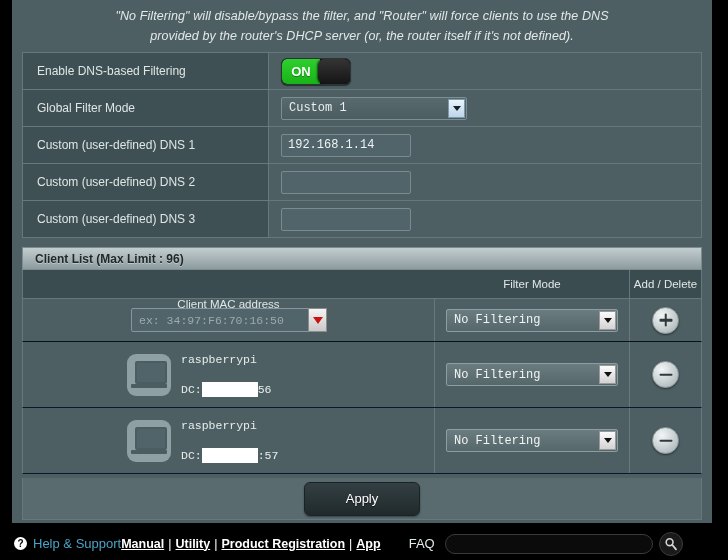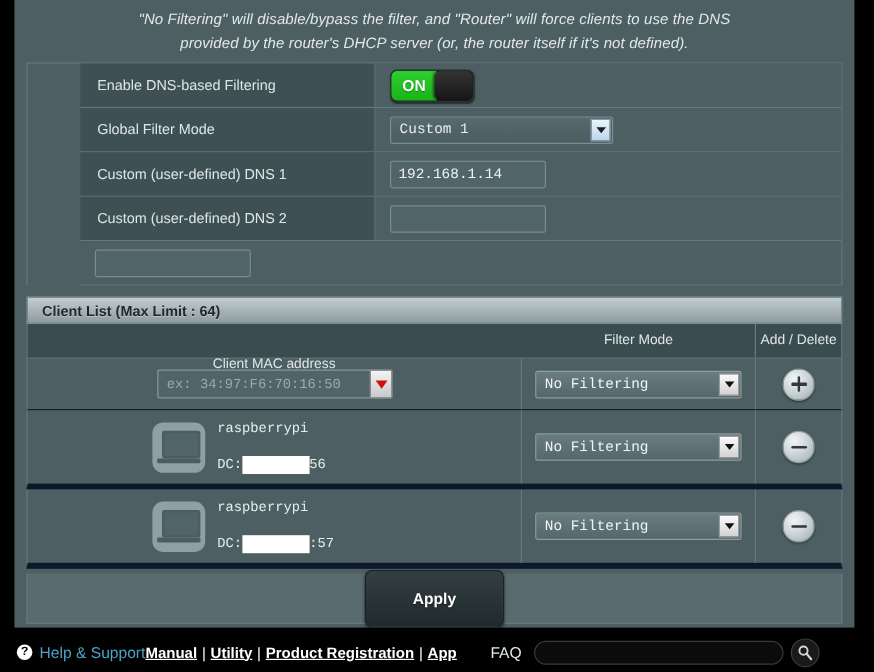--- a/index.html
+++ b/index.html
@@ -50,21 +50,20 @@
   
   .settings {
     position: absolute;
     left: 10px;
     top: 52px;
     width: 680px;
     border-top: 1px solid #65787c;
     border-left: 1px solid #65787c;
     border-right: 1px solid #65787c;
     box-sizing: border-box;
-    padding-left: 44px;
   }
   .srow {
     display: flex;
     height: 37px;
     border-bottom: 1px solid #65787c;
     box-sizing: border-box;
     background: #4b5d61;
   }
   .srow .lbl {
     width: 246px;
@@ -214,21 +213,21 @@
     border-right: 1px solid #65787c;
     box-sizing: border-box;
   }
   .cl-head > div:last-child { border-right: none; }
 
   .cl-row {
     display: flex;
     background: #4d5f63;
     border-left: 1px solid #65787c;
     border-right: 1px solid #65787c;
-    border-bottom: 5px solid #0f172a;
+    border-bottom: 1px solid #0f172a;
     box-sizing: border-box;
   }
   .cl-row.first { border-bottom: 1px solid #0c1112; }
   .cl-row .c1 { flex: 0 0 412px; border-right:1px solid #65787c; box-sizing:border-box; display:flex; align-items:center; }
   .cl-row .c2 { flex: 0 0 195px; border-right:1px solid #65787c; box-sizing:border-box; display:flex; align-items:center; justify-content:center;}
   .cl-row .c3 { flex: 1; box-sizing:border-box; display:flex; align-items:center; justify-content:center;}
 
   .row-input { height: 43px; }
   .row-dev   { height: 66px; }
 
@@ -390,27 +389,27 @@
     height: 42px;
     background: #596b6f;
     border: 1px solid #65787c;
     border-top: none;
     box-sizing: border-box;
     display:flex;
     align-items:center;
     justify-content:center;
   }
   .applybtn {
-    width: 116px; height: 48px;
+    width: 116px; height: 34px;
     border-radius: 6px;
     background: linear-gradient(#333f42,#202a2d);
     border: 1px solid #1a2224;
     color: #ffffff;
     font-size: 13px;
-    font-weight: bold;
+    font-weight: normal;
     cursor: pointer;
     box-shadow: 0 1px 2px rgba(0,0,0,.4);
     text-shadow: 0 1px 1px rgba(0,0,0,.6);
   }
 
   
   .footer {
     position: absolute;
     left: 0; top: 527px;
     width: 728px; height: 33px;
@@ -516,30 +515,31 @@
       </div>
 
       <div class="srow">
         <div class="lbl">Custom (user-defined) DNS 2</div>
         <div class="val">
           <input class="txtin" type="text" value="" style="">
         </div>
       </div>
 
       <div class="srow">
+        <div class="lbl">Custom (user-defined) DNS 3</div>
         <div class="val">
           <input class="txtin" type="text" value="" style="">
         </div>
       </div>
 
     </div>
 
     <div class="clientlist">
 
-      <div class="cl-title">Client List (Max Limit : 64)</div>
+      <div class="cl-title">Client List (Max Limit : 96)</div>
 
       <div class="cl-head">
         <div class="c1">Client MAC address</div>
         <div class="c2">Filter Mode</div>
         <div class="c3">Add / Delete</div>
       </div>
 
       <div class="cl-row row-input first">
         <div class="c1">
           <div class="macwrap">

